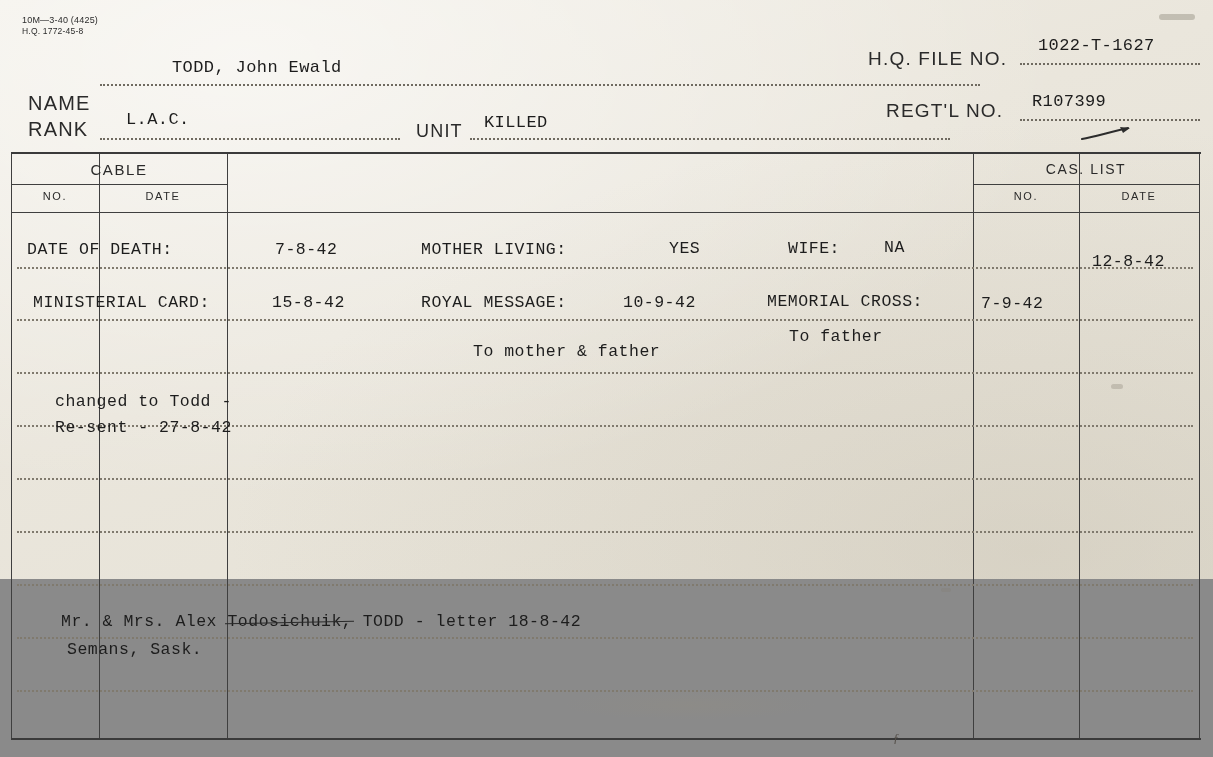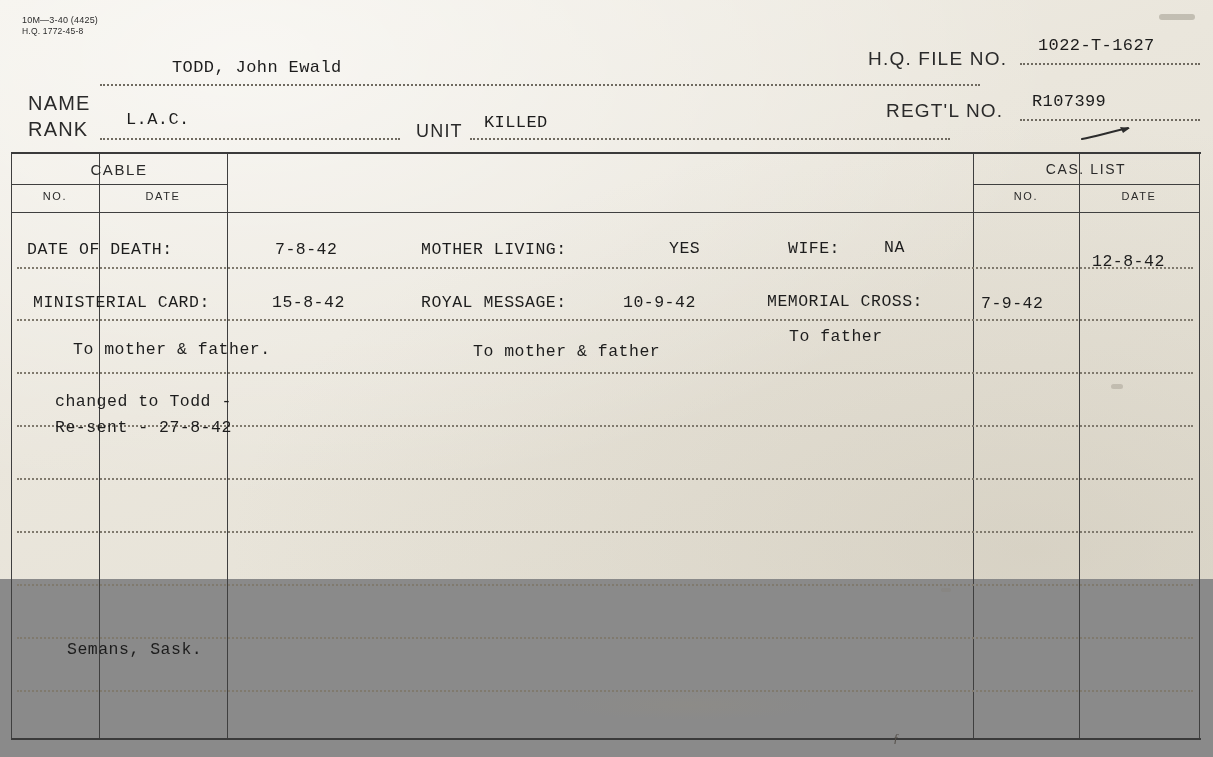--- a/index.html
+++ b/index.html
@@ -271,25 +271,25 @@
     <div class="entry" style="left:1081px;top:98px;">12-8-42</div>
 
     <div class="entry" style="left:22px;  top:139px;">MINISTERIAL CARD:</div>
     <div class="entry" style="left:261px; top:139px;">15-8-42</div>
     <div class="entry" style="left:410px; top:139px;">ROYAL MESSAGE:</div>
     <div class="entry" style="left:612px; top:139px;">10-9-42</div>
     <div class="entry" style="left:756px; top:138px;">MEMORIAL CROSS:</div>
     <div class="entry" style="left:970px; top:140px;">7-9-42</div>
 
     <div class="entry" style="left:778px; top:173px;">To father</div>
-    <div class="entry" style="left:62px;  top:186px;">To mother &amp; father.</div>
     <div class="entry" style="left:462px; top:188px;">To mother &amp; father</div>
     <div class="entry" style="left:44px;  top:238px;">changed to Todd -</div>
     <div class="entry" style="left:44px;  top:264px;font-family:Liberation Mono, monospace;">Re-sent - 27-8-42</div>
 
+    <div class="entry" style="left:50px; top:458px;"><span>Mr. &amp; Mrs. Alex </span><span class="struck">Todosichuik,</span><span> TODD - letter 18-8-42</span></div>
     <div class="entry" style="left:56px; top:486px;">Semans, Sask.</div>
 
     <div class="smudge" id="speck-a"></div>
     <div class="smudge" id="speck-b"></div>
 
   </div>
 
   <div class="smudge" id="smudge-mid"></div>
   <div id="tick-bottom">ƒ</div>
 

